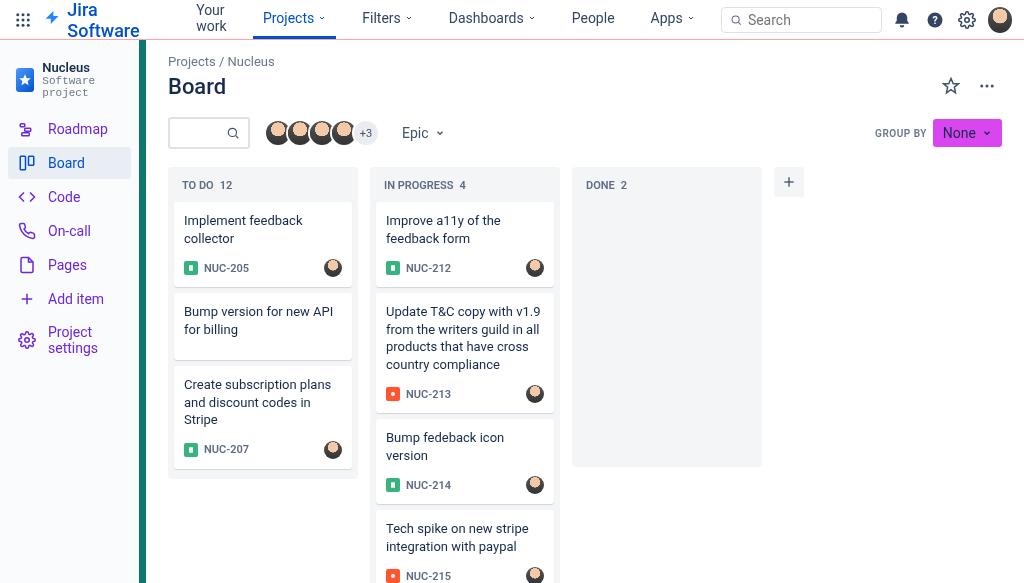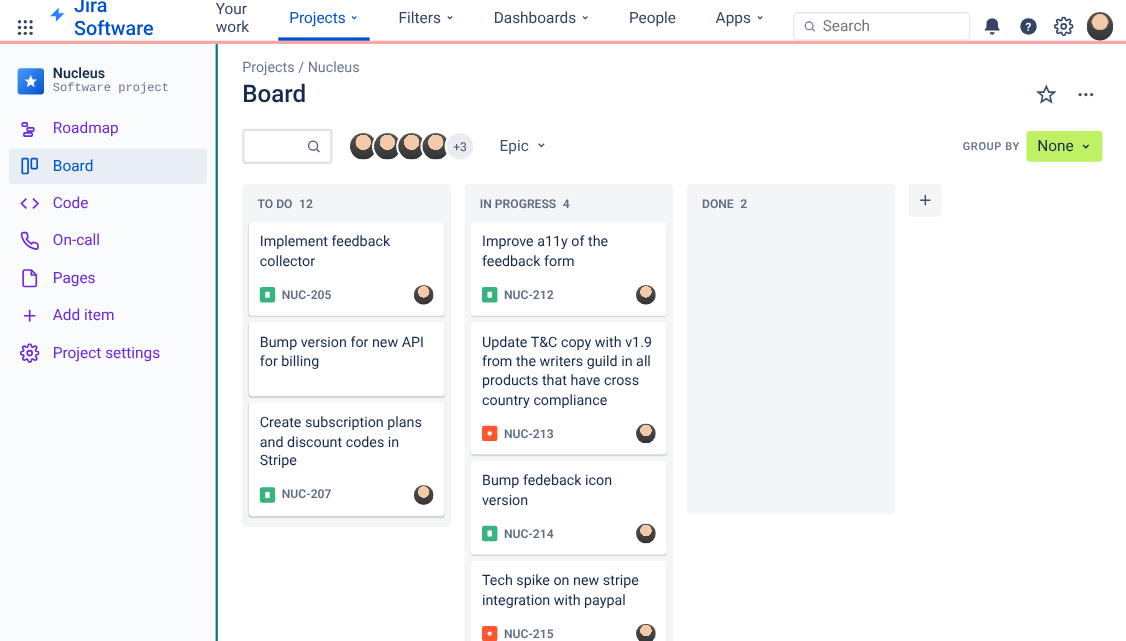--- a/index.html
+++ b/index.html
@@ -1,33 +1,33 @@
 <!DOCTYPE html>
 <html><head>
 <meta charset="utf-8">
 <style>
 * { margin:0; padding:0; box-sizing:border-box; font-family:-apple-system,BlinkMacSystemFont,"Segoe UI",Roboto,sans-serif; }
 body { background:#fff; color:#172B4D; font-size:14px; width:1024px; height:583px; overflow:hidden; }
-.topnav { height:40px; border-bottom:3px solid #fca5a5; display:flex; align-items:flex-end; padding:0 12px; gap:8px; }
+.topnav { height:40px; border-bottom:1px solid #fca5a5; display:flex; align-items:center; padding:0 12px; gap:8px; }
 .app-switcher { width:24px; height:24px; display:flex; align-items:center; justify-content:center; cursor:pointer; color:#344563; }
 .logo { display:flex; align-items:center; gap:4px; color:#0052CC; font-weight:500; font-size:18px; margin-right:10px; }
 .logo svg { width:22px; height:22px; }
 .nav-items { display:flex; gap:16px; align-items:center; height:100%; }
 .nav-item { padding:0 10px; height:100%; display:flex; align-items:center; gap:4px; cursor:pointer; color:#344563; font-size:14px; border-bottom:3px solid transparent; }
 .nav-item.active { color:#0052CC; border-bottom-color:#0052CC; }
 .nav-item .chev { font-size:10px; }
 .spacer { flex:1; }
 .search-box { display:flex; align-items:center; border:1px solid #DFE1E6; border-radius:4px; padding:4px 8px; width:170px; gap:6px; color:#5E6C84; }
 .search-box input { border:none; outline:none; width:100%; font-size:14px; color:#172B4D; }
 .topicon { width:26px; height:26px; display:flex; align-items:center; justify-content:center; cursor:pointer; color:#344563; }
 .avatar { width:26px; height:26px; border-radius:50%; background:#FFAB00; display:flex; align-items:center; justify-content:center; overflow:hidden; }
 .avatar.sm { width:18px; height:18px; }
 .avatar.md { width:28px; height:28px; }
 .layout { display:flex; height:calc(100% - 40px); }
-.sidebar { width:198px; background:#FAFBFC; border-right:2px solid #0f766e; padding:16px 8px; }
+.sidebar { width:146px; background:#FAFBFC; border-right:7px solid #0f766e; padding:16px 8px; }
 .project-head { display:flex; align-items:center; gap:8px; padding:4px 8px 14px; }
 .project-icon { width:24px; height:24px; border-radius:3px; background:linear-gradient(135deg,#4C9AFF,#0052CC); display:flex; align-items:center; justify-content:center; color:#fff; }
 .project-name { font-size:13px; font-weight:600; }
 .project-sub { font-size:11px; color:#6B778C;font-family:Liberation Mono, monospace; }
 .side-items { display:flex; flex-direction:column; gap:2px; }
 .side-item { display:flex; align-items:center; gap:12px; padding:7px 10px; border-radius:3px; cursor:pointer; color:#6d28d9; font-size:14px; }
 .side-item.active { background:#E9EEF5; color:#0052CC; }
 .side-item svg { width:18px; height:18px; flex-shrink:0; }
 .main { flex:1; padding:14px 22px; overflow:auto; }
 .breadcrumb { font-size:13px; color:#6B778C; margin-bottom:2px; }
@@ -37,21 +37,21 @@
 .icon-btn { width:30px; height:30px; display:flex; align-items:center; justify-content:center; border-radius:3px; cursor:pointer; color:#42526E; }
 .controls { display:flex; align-items:center; gap:14px; margin-bottom:18px; }
 .mini-search { width:82px; height:32px; border:2px solid #DFE1E6; border-radius:3px; display:flex; align-items:center; justify-content:flex-end; padding:0 8px; color:#42526E; }
 .avatar-stack { display:flex; align-items:center; }
 .avatar-stack .avatar.md { margin-left:-6px; border:2px solid #fff; }
 .avatar-stack .avatar.md:first-child { margin-left:0; }
 .more-avatar { width:28px; height:28px; border-radius:50%; background:#EBECF0; margin-left:-6px; border:2px solid #fff; font-size:11px; display:flex; align-items:center; justify-content:center; color:#42526E; }
 .filter-btn { display:flex; align-items:center; gap:6px; padding:6px 8px; cursor:pointer; color:#42526E; }
 .groupby { display:flex; align-items:center; gap:6px; margin-left:auto; }
 .groupby-label { font-size:10px; color:#6B778C; letter-spacing:0.5px; font-weight:600; }
-.groupby-btn { background:#bef264; padding:6px 10px; border-radius:3px; display:flex; align-items:center; gap:6px; cursor:pointer; }
+.groupby-btn { background:#d946ef; padding:6px 10px; border-radius:3px; display:flex; align-items:center; gap:6px; cursor:pointer; }
 .board { display:flex; gap:12px; align-items:flex-start; }
 .column { width:190px; background:#F4F5F7; border-radius:4px; padding:10px 6px; flex-shrink:0; }
 .column.empty { min-height:300px; }
 .col-head { font-size:11px; color:#5E6C84; font-weight:600; padding:2px 8px 10px; display:flex; gap:6px; }
 .cards { display:flex; flex-direction:column; gap:6px; }
 .card { background:#fff; border-radius:3px; padding:10px; box-shadow:0 1px 1px rgba(9,30,66,0.15); cursor:pointer; }
 .card-title { font-size:13px; color:#172B4D; margin-bottom:12px; line-height:1.35; }
 .card-foot { display:flex; align-items:center; justify-content:space-between; }
 .card-meta { display:flex; align-items:center; gap:6px; }
 .issue-icon { width:14px; height:14px; border-radius:2px; display:flex; align-items:center; justify-content:center; }

